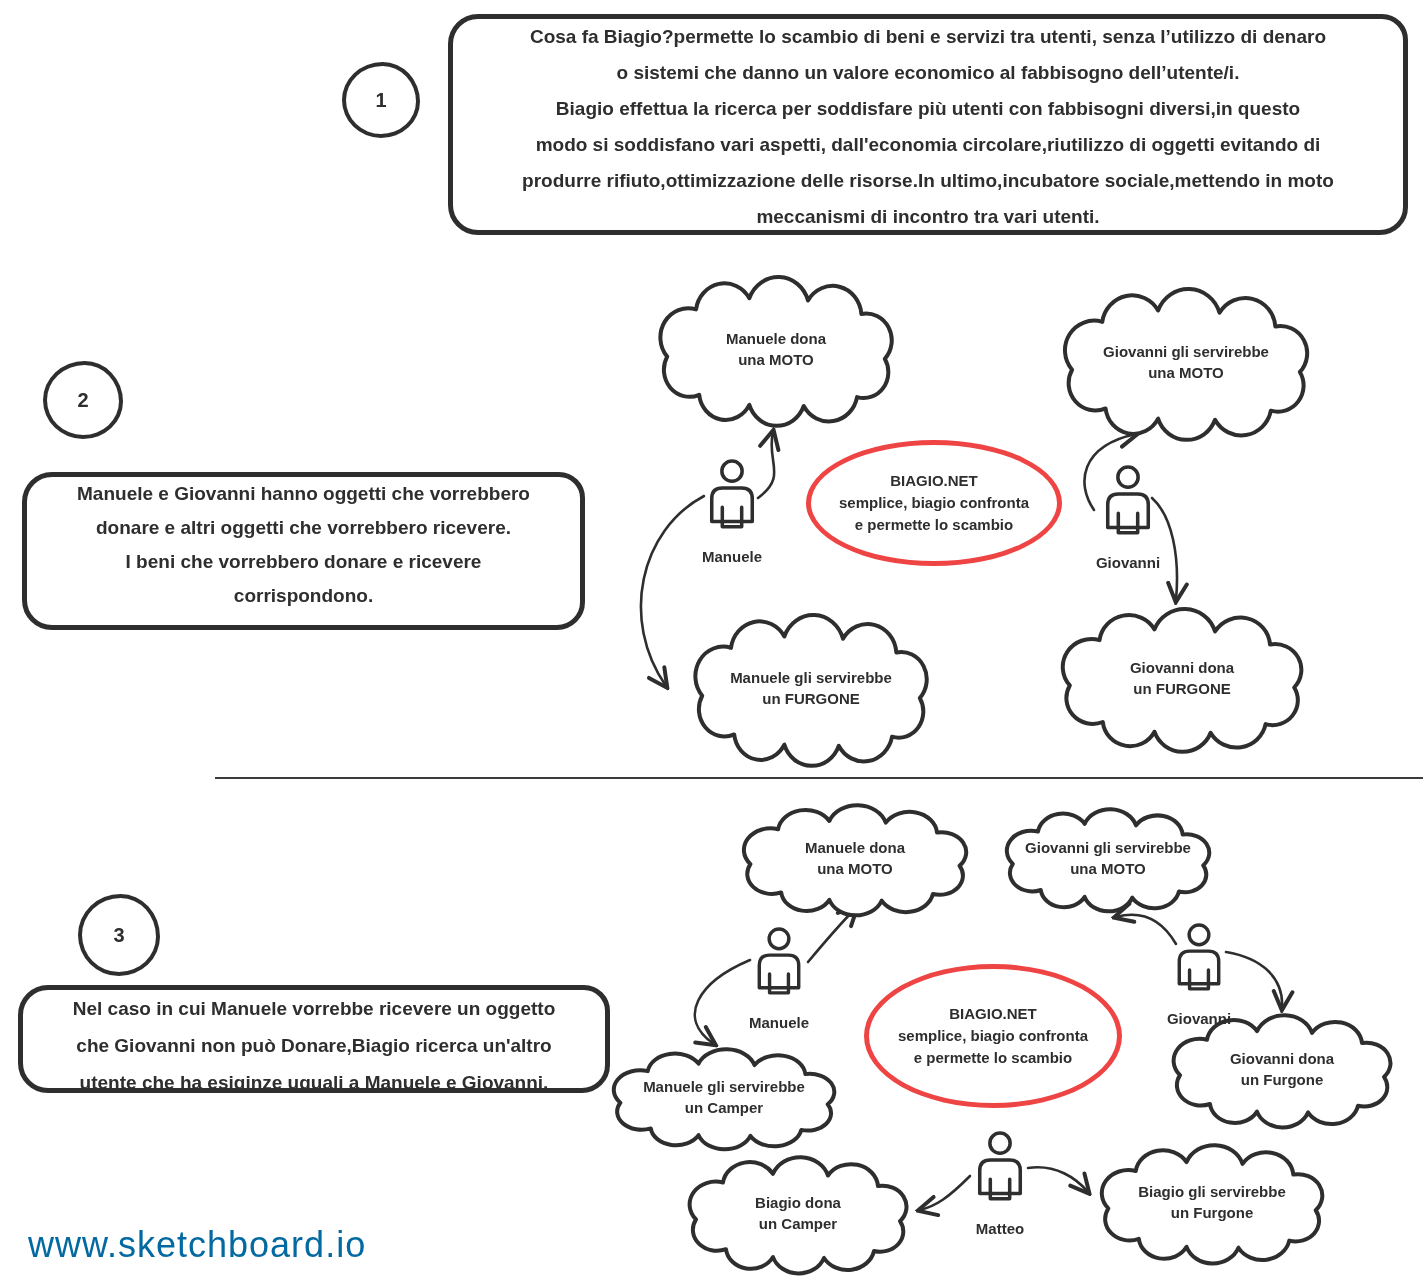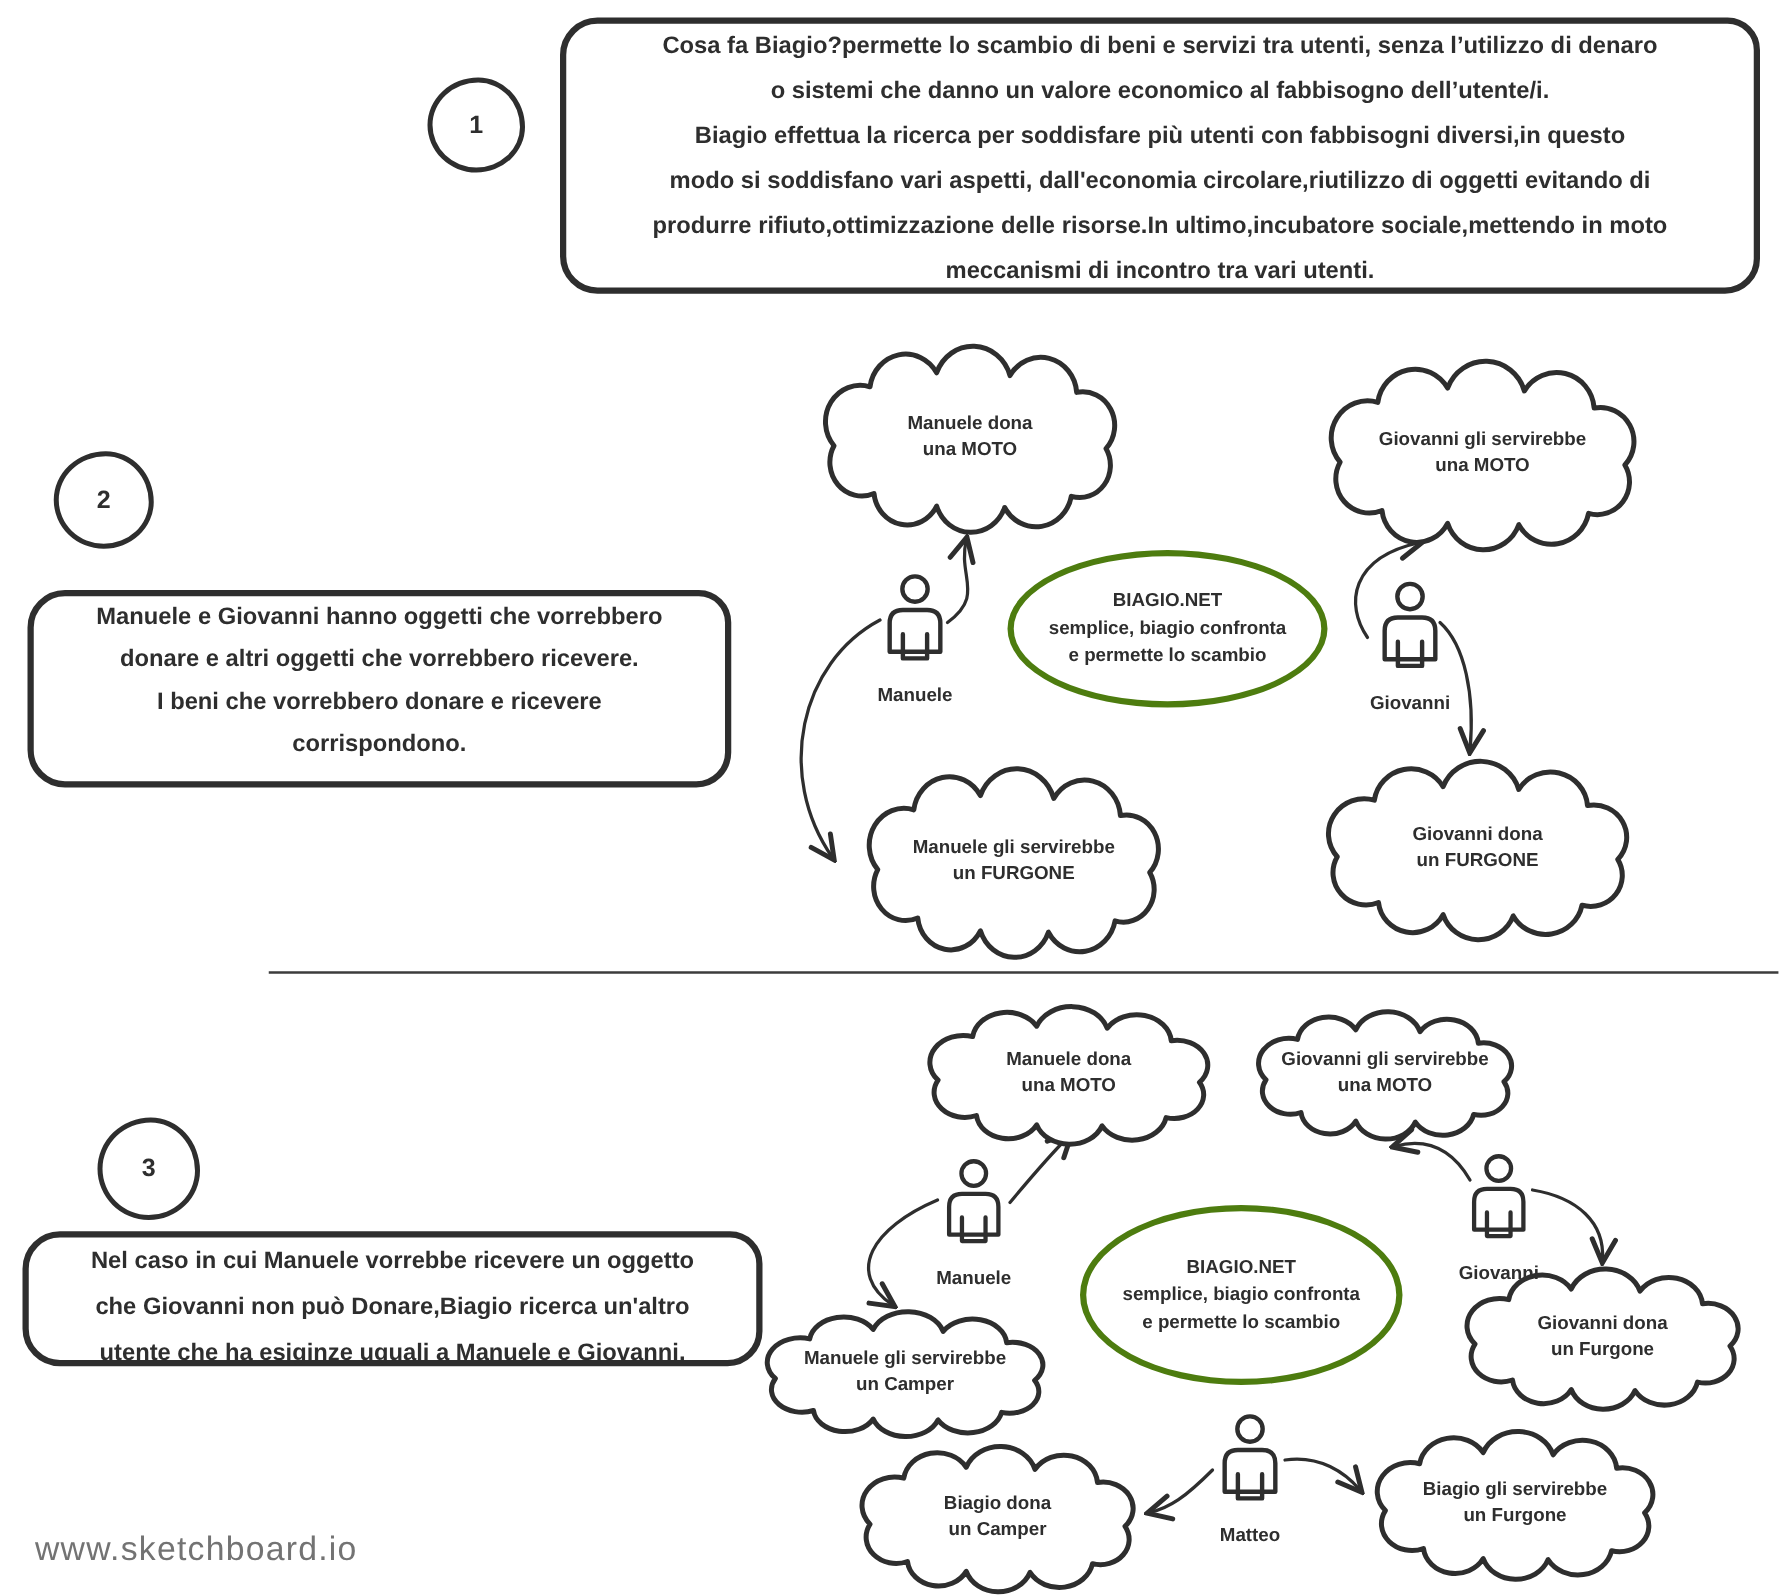--- a/index.html
+++ b/index.html
@@ -30,35 +30,35 @@
   .cloud{position:absolute;}
   .cloud svg{position:absolute;left:0;top:0;width:100%;height:100%;overflow:visible;}
   .cloud-path{fill:#ffffff;stroke:#2e2e2e;stroke-width:4px;stroke-linejoin:round;}
   .cloud-text{
     position:absolute;inset:0;display:flex;align-items:center;justify-content:center;
     white-space:pre-line;text-align:center;font-weight:700;font-size:15px;line-height:21px;
     padding-bottom:4px;
   }
 
   .oval{
-    position:absolute;border:5px solid #4d7c0f;border-radius:50%;background:#fff;
+    position:absolute;border:5px solid #ef4444;border-radius:50%;background:#fff;
     display:flex;align-items:center;justify-content:center;box-sizing:border-box;
   }
   .oval .oval-text{
     white-space:pre-line;text-align:center;font-weight:700;font-size:15px;line-height:22px;
   }
 
   .person{position:absolute;display:flex;flex-direction:column;align-items:center;}
   .person svg{display:block;}
   .person-label{font-weight:700;font-size:15px;margin-top:16px;text-align:center;}
 
   .divider{position:absolute;background:#3c3c3c;height:2px;}
 
   .watermark{
-    position:absolute;font-size:27px;font-weight:400;color:#737373;letter-spacing:1px;text-align:right;
+    position:absolute;font-size:36px;font-weight:400;color:#0369a1;letter-spacing:1px;text-align:right;
   }
 </style>
 </head>
 <body>
 
 <div class="canvas">
 
   <svg class="arrows" viewBox="0 0 1423 1277" xmlns="http://www.w3.org/2000/svg">
     <defs>
       <marker id="ah" viewBox="0 0 10 10" refX="8" refY="5" markerWidth="9" markerHeight="9" orient="auto">

